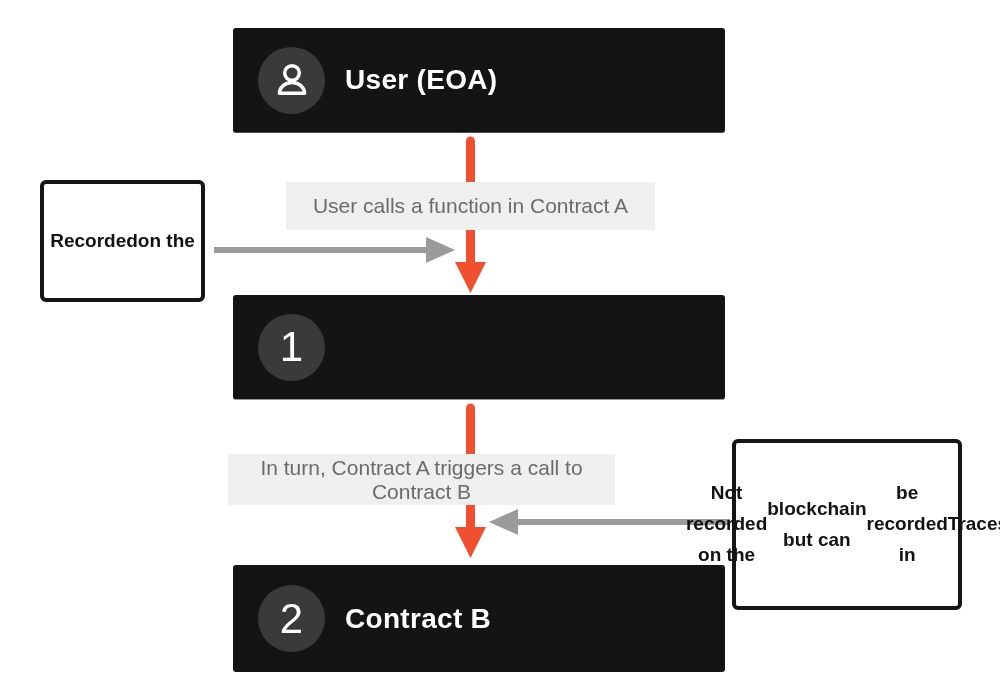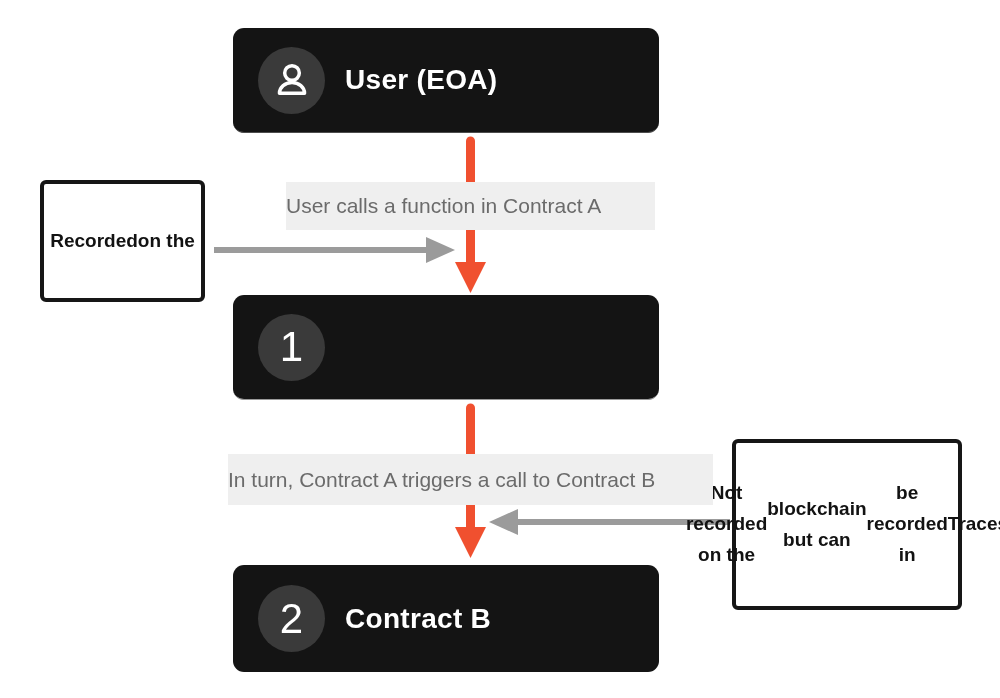--- a/index.html
+++ b/index.html
@@ -11,23 +11,23 @@
     font-family:"Liberation Sans",sans-serif;
     overflow:hidden;
   }
   .arrows{position:absolute;left:0;top:0;z-index:1;}
   .red-line{stroke:var(--accent-red,#f0502f);stroke-width:9;stroke-linecap:round;}
   .red-head{fill:var(--accent-red,#f0502f);}
   .gray-line{stroke:var(--arrow-gray,#9b9b9b);stroke-width:6;}
   .gray-head{fill:var(--arrow-gray,#9b9b9b);}
 
   .node{
-    position:absolute;left:233px;width:426px;height:105px;
+    position:absolute;left:233px;width:492px;height:105px;
     background:var(--node-bg,#141414);
-    border-radius:11px;
+    border-radius:3px;
     display:flex;align-items:center;
     padding-left:25px;box-sizing:border-box;
     z-index:2;
   }
   .node-user{top:28px;border-bottom:1px solid #4d4d4d;}
   .node-a{top:295px;border-bottom:1px solid #9a9a9a;}
   .node-b{top:565px;height:107px;}
   .badge{
     width:67px;height:67px;border-radius:50%;
     background:var(--node-circle-bg,#3a3a3a);
@@ -39,25 +39,25 @@
     color:var(--node-text,#ffffff);
     font-size:28px;font-weight:700;margin-left:20px;letter-spacing:.3px;
   }
   .user-icon-svg{display:block;}
 
   .edge-label{
     position:absolute;
     background:var(--edge-label-bg,#efefef);
     color:var(--edge-label-text,#6b6b6b);
     font-size:21px;
-    display:flex;align-items:center;justify-content:flex-start;
+    display:flex;align-items:center;justify-content:center;
     text-align:center;z-index:3;box-sizing:border-box;
   }
   .edge-label-1{left:286px;top:182px;width:369px;height:48px;}
-  .edge-label-2{left:228px;top:454px;width:485px;height:51px;}
+  .edge-label-2{left:228px;top:454px;width:387px;height:51px;}
 
   .annotation{
     position:absolute;
     background:#ffffff;
     border:4px solid var(--annotation-border,#161616);
     border-radius:6px;
     color:#121212;font-weight:700;font-size:19px;line-height:1.62;
     display:flex;flex-direction:row;align-items:center;justify-content:center;
     text-align:center;z-index:2;box-sizing:border-box;
   }

